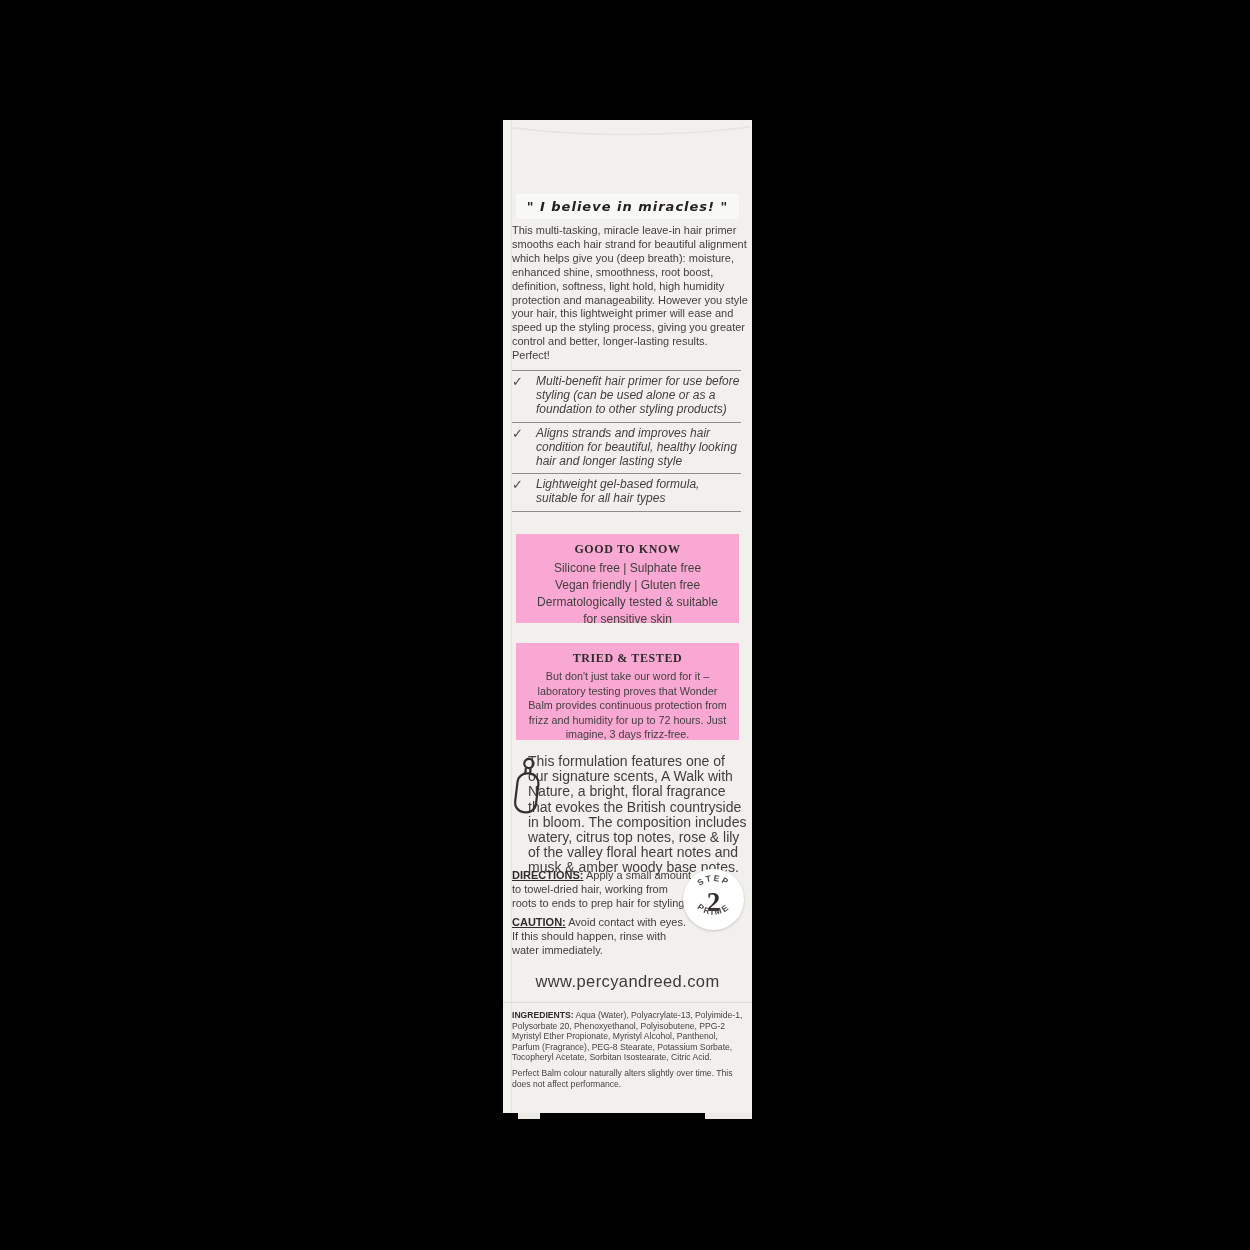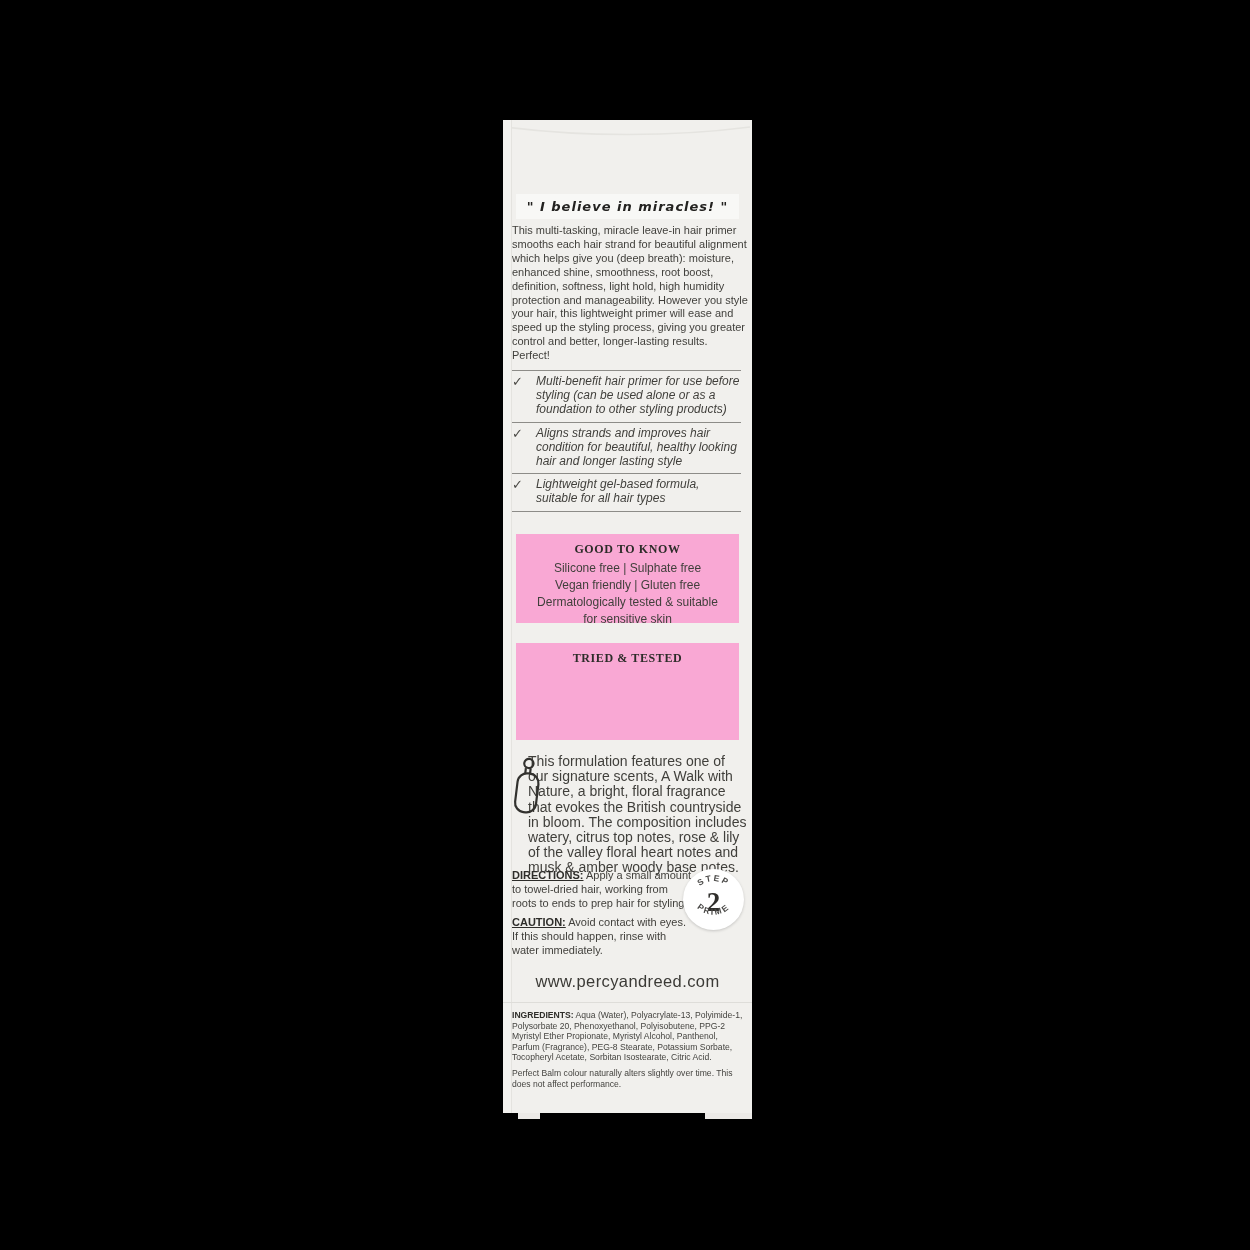--- a/index.html
+++ b/index.html
@@ -112,20 +112,21 @@
 
   <div class="panel panel-gtk">
     <div class="ptitle">GOOD TO KNOW</div>
     <div class="gtk-lines" style="white-space:pre-line;">Silicone free | Sulphate free
 Vegan friendly | Gluten free
 Dermatologically tested &amp; suitable for sensitive skin</div>
   </div>
 
   <div class="panel panel-tt">
     <div class="ptitle">TRIED &amp; TESTED</div>
+    <div class="tt-body">But don't just take our word for it – laboratory testing proves that Wonder Balm provides continuous protection from frizz and humidity for up to 72 hours. Just imagine, 3 days frizz-free.</div>
   </div>
 
   <div class="frag">
     <svg class="frag-icon" width="30" height="62" viewBox="0 0 30 62">
       <g transform="rotate(7 15 31)" fill="none" stroke="#32312e" stroke-width="2.2">
         <circle cx="13" cy="7.5" r="4.6"></circle>
         <path d="M10.6,12.5 L10.6,17.5 M15.4,12.5 L15.4,17.5"></path>
         <rect x="4" y="17.5" width="21" height="39" rx="9.5"></rect>
       </g>
     </svg>

